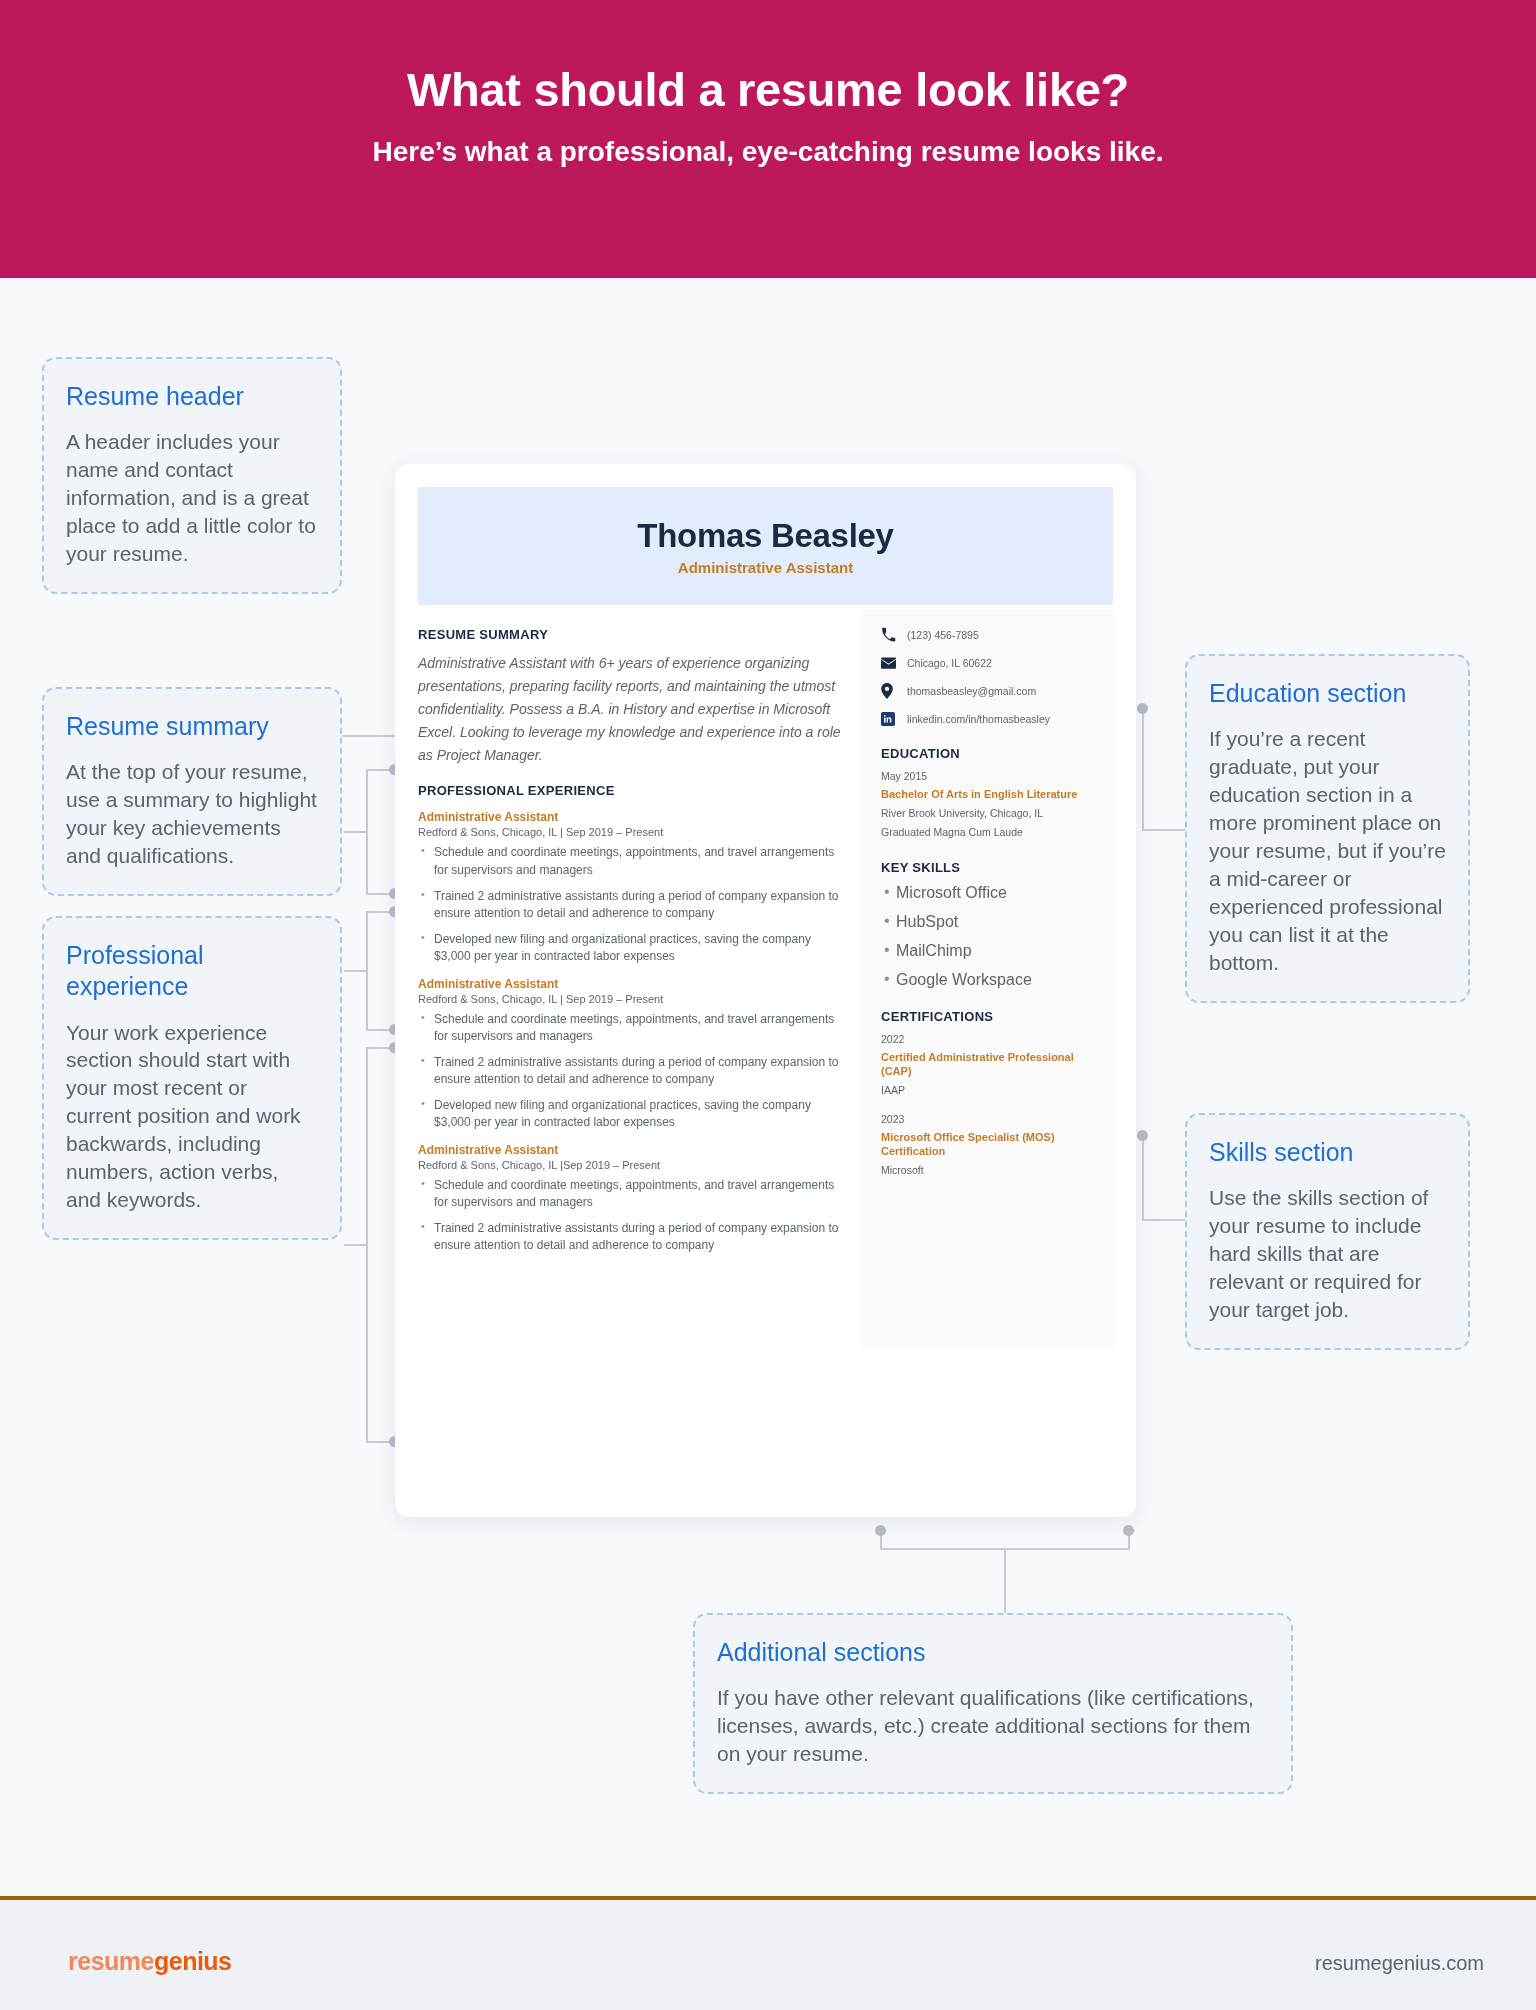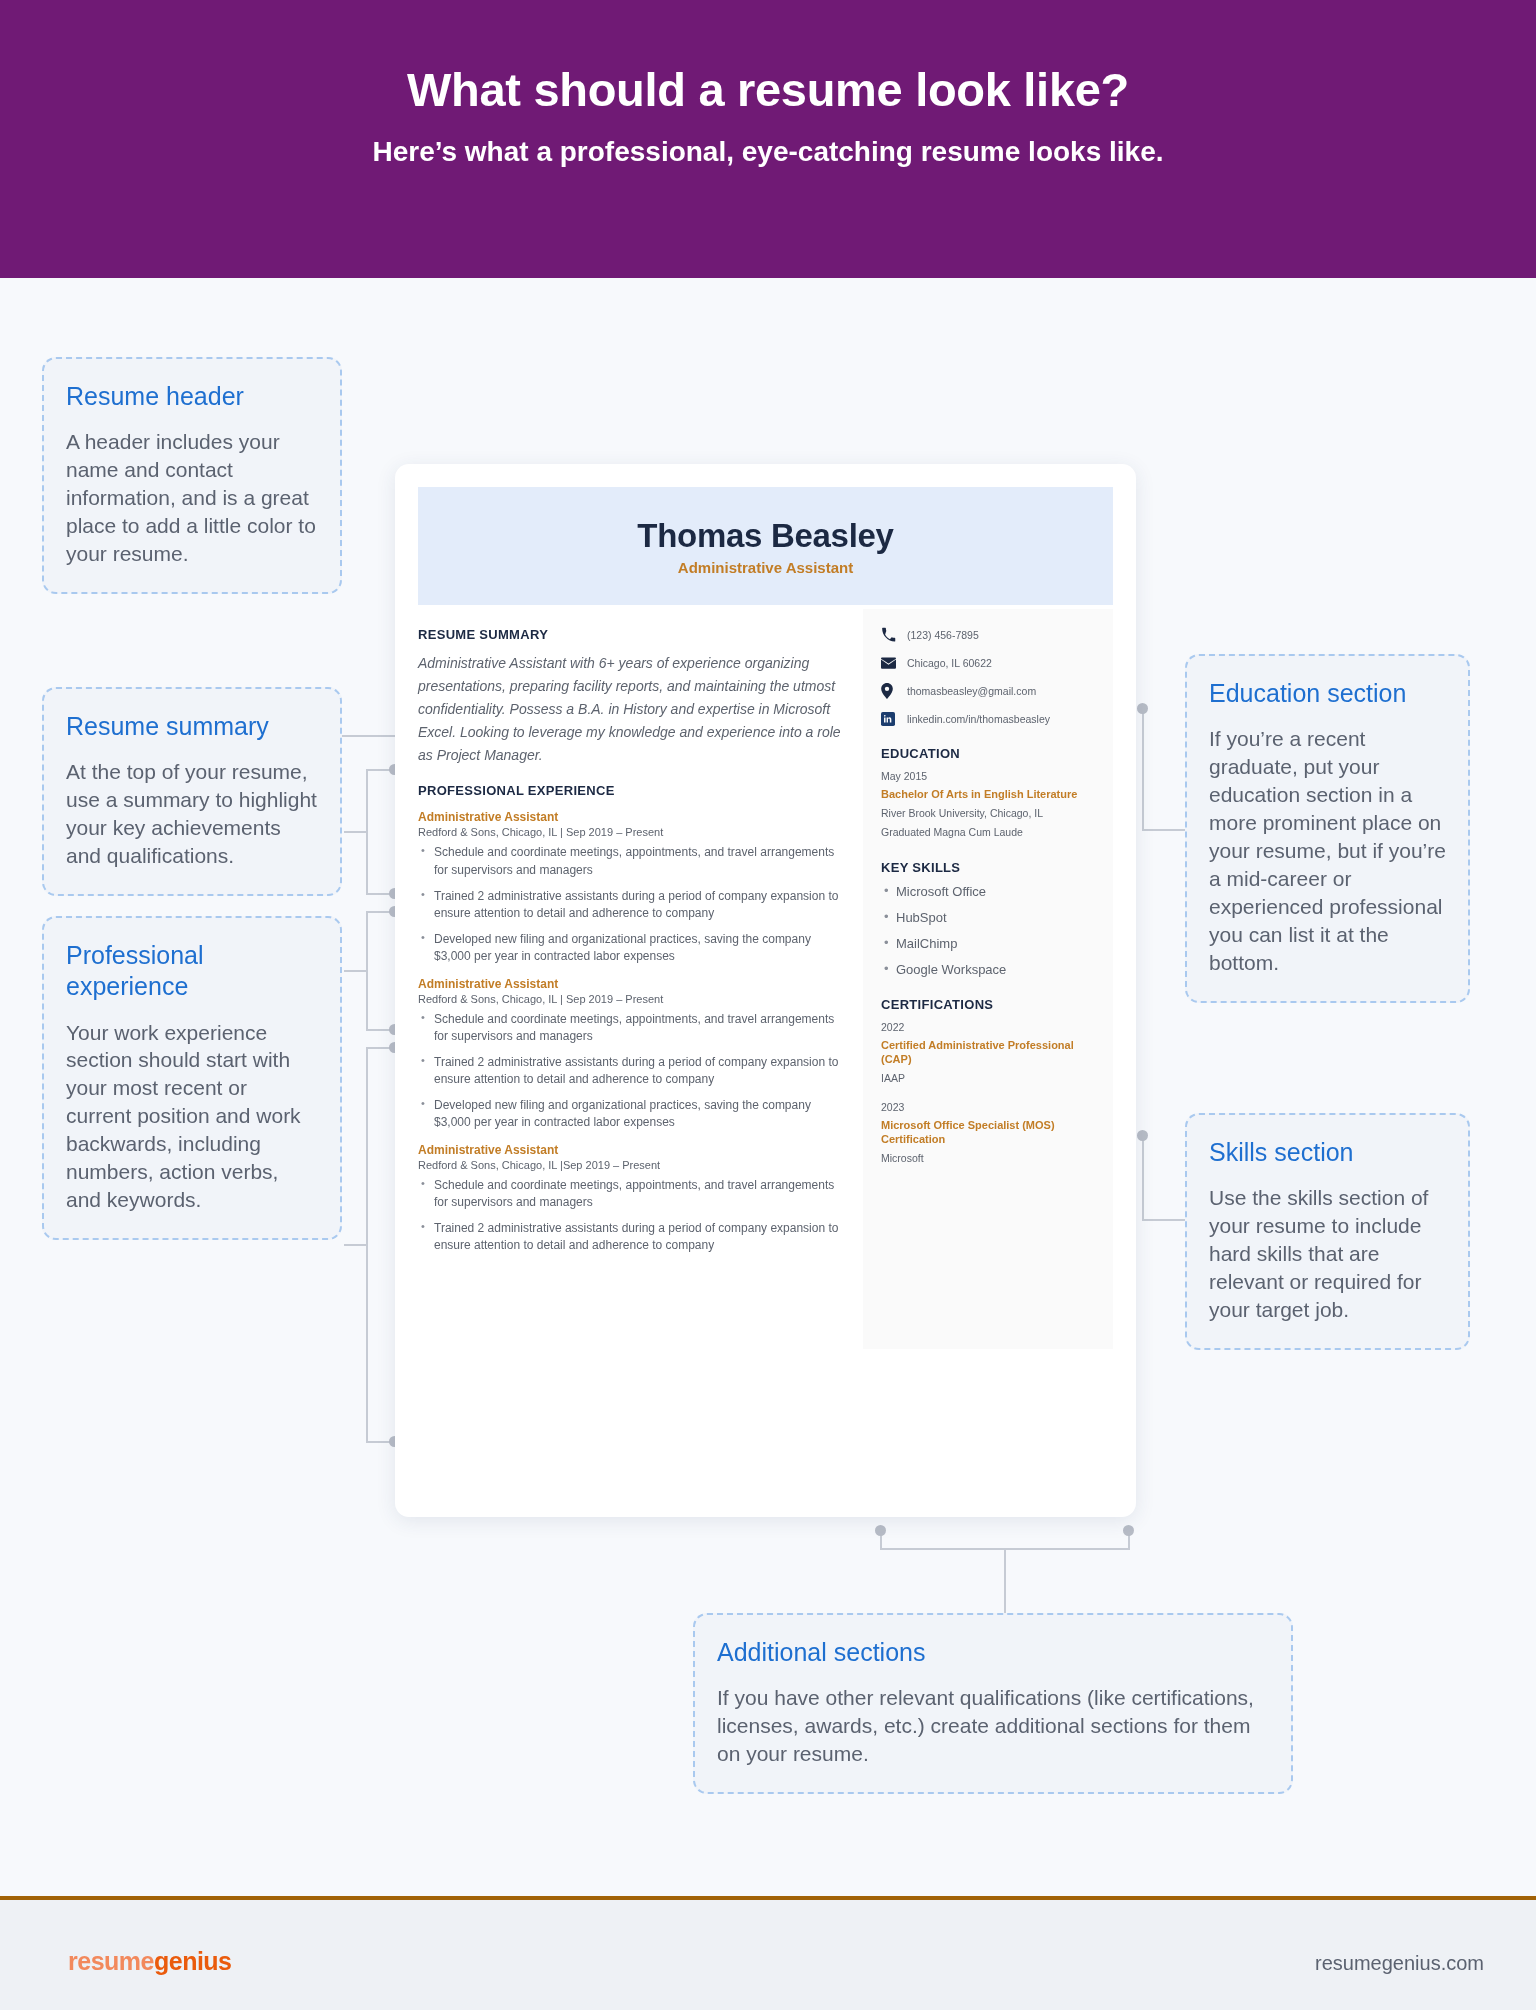--- a/index.html
+++ b/index.html
@@ -12,21 +12,21 @@
     position: relative;
     overflow: hidden;
   }
 
   
   .banner {
     position: absolute;
     left: 0; top: 0;
     width: 1536px;
     height: 278px;
-    background: #701a75;
+    background: #be185d;
     text-align: center;
   }
   .banner-title {
     font-size: 47px;
     font-weight: bold;
     color: #ffffff;
     letter-spacing: -0.3px;
     margin-top: 62px;
   }
   .banner-sub {
@@ -214,21 +214,21 @@
   }
   .side-line {
     font-size: 10.5px;
     color: #5d636e;
     line-height: 1.45;
     margin-bottom: 3px;
   }
   .skill-list { list-style: none; margin-top: 4px; }
   .skill-list li {
     position: relative;
-    font-size: 13px;
+    font-size: 16px;
     color: #5d636e;
     padding-left: 15px;
     margin-bottom: 11px;
   }
   .skill-list li::before {
     content: "\2022";
     position: absolute;
     left: 3px; top: -1px;
     color: #8a8f99;
   }

